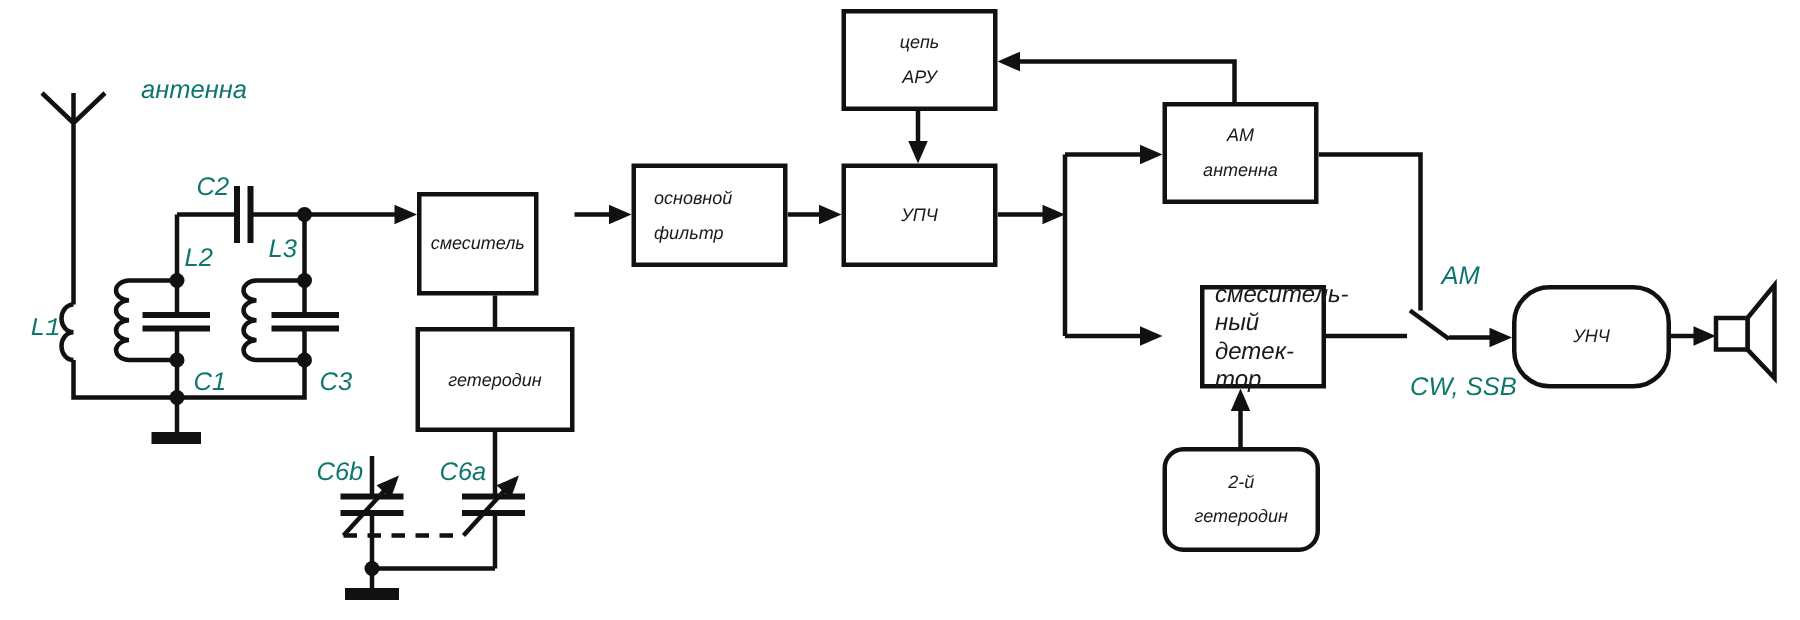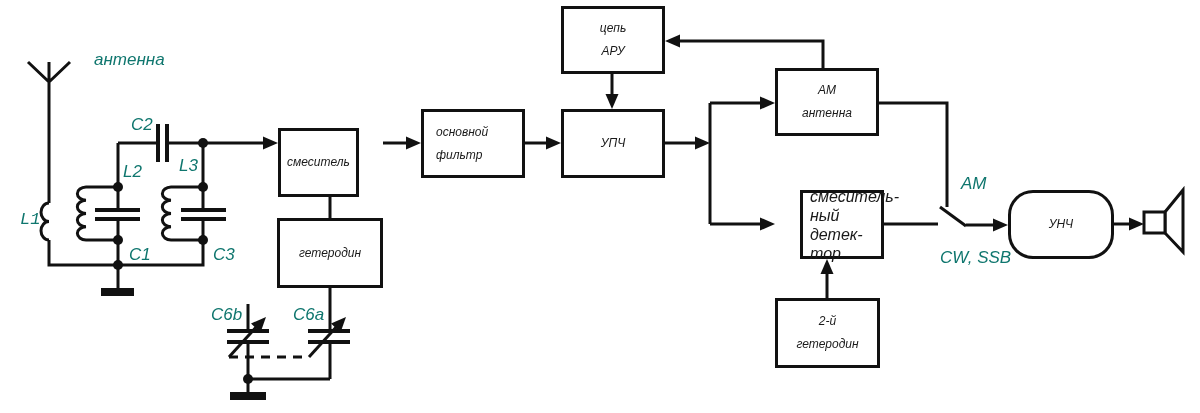--- a/index.html
+++ b/index.html
@@ -221,21 +221,21 @@
     <span>АМ</span>
     <span>антенна</span>
   </div>
 
   <div class="block align-left" style="left:800px;top:190px;width:84px;height:69px;padding-left:7px;font-size:16px;line-height:19px;">
     <span>смеситель-</span>
     <span>ный детек-</span>
     <span>тор</span>
   </div>
 
-  <div class="block" style="left:775px;top:298px;width:105px;height:70px;">
+  <div class="block" style="left:775px;top:298px;width:105px;height:70px;border-radius:14px;">
     <span>2-й</span>
     <span>гетеродин</span>
   </div>
 
   <div class="block" style="left:1008px;top:190px;width:106px;height:69px;border-radius:25px;">
     <span>УНЧ</span>
   </div>
 
   <div class="lbl" style="left:94px;top:50px;">антенна</div>
   <div class="lbl" style="left:20px;top:210px;font-family:Liberation Mono, monospace;">L1</div>

